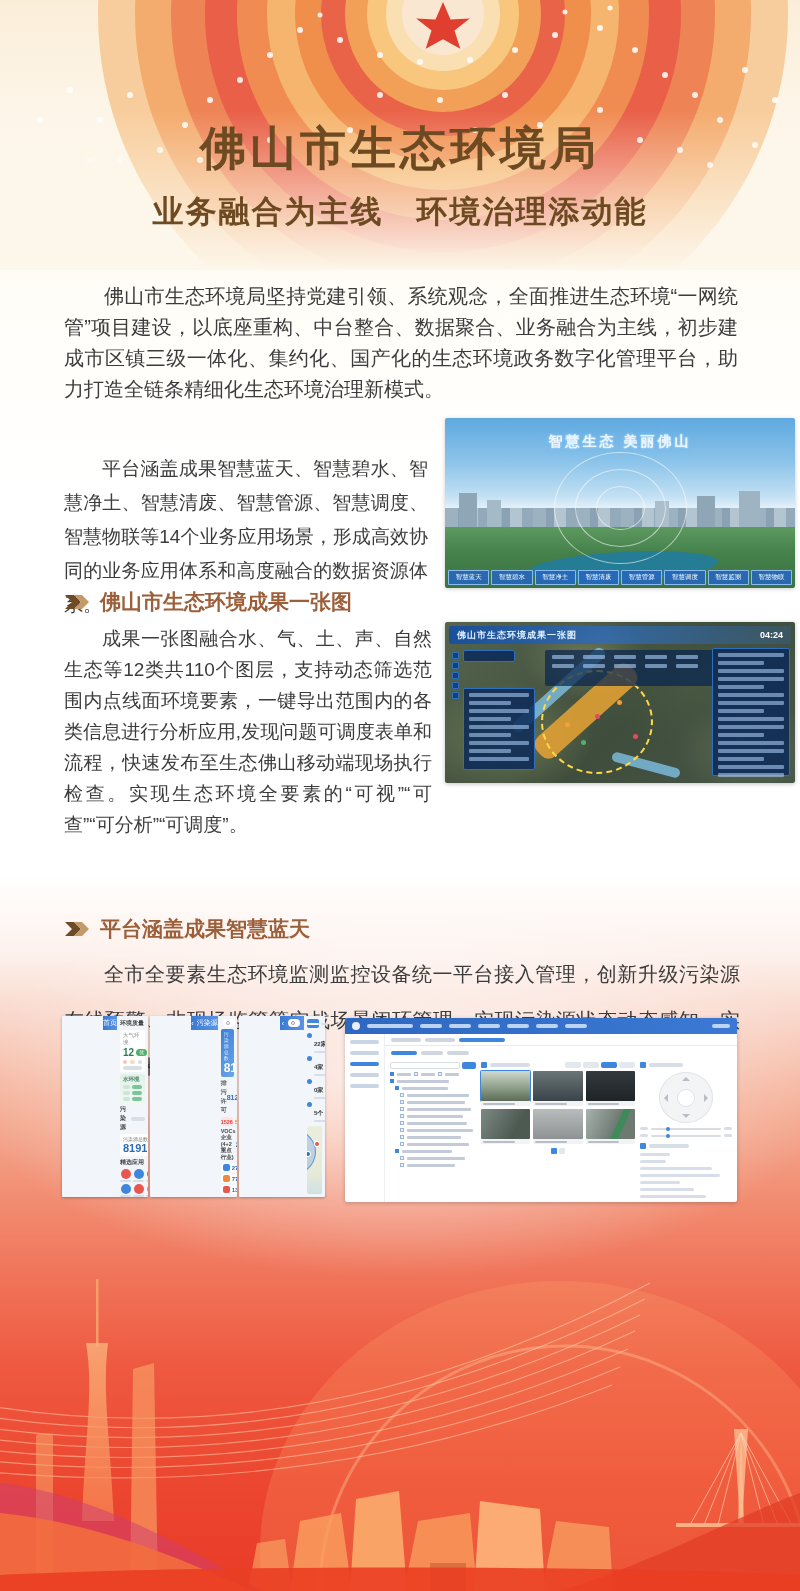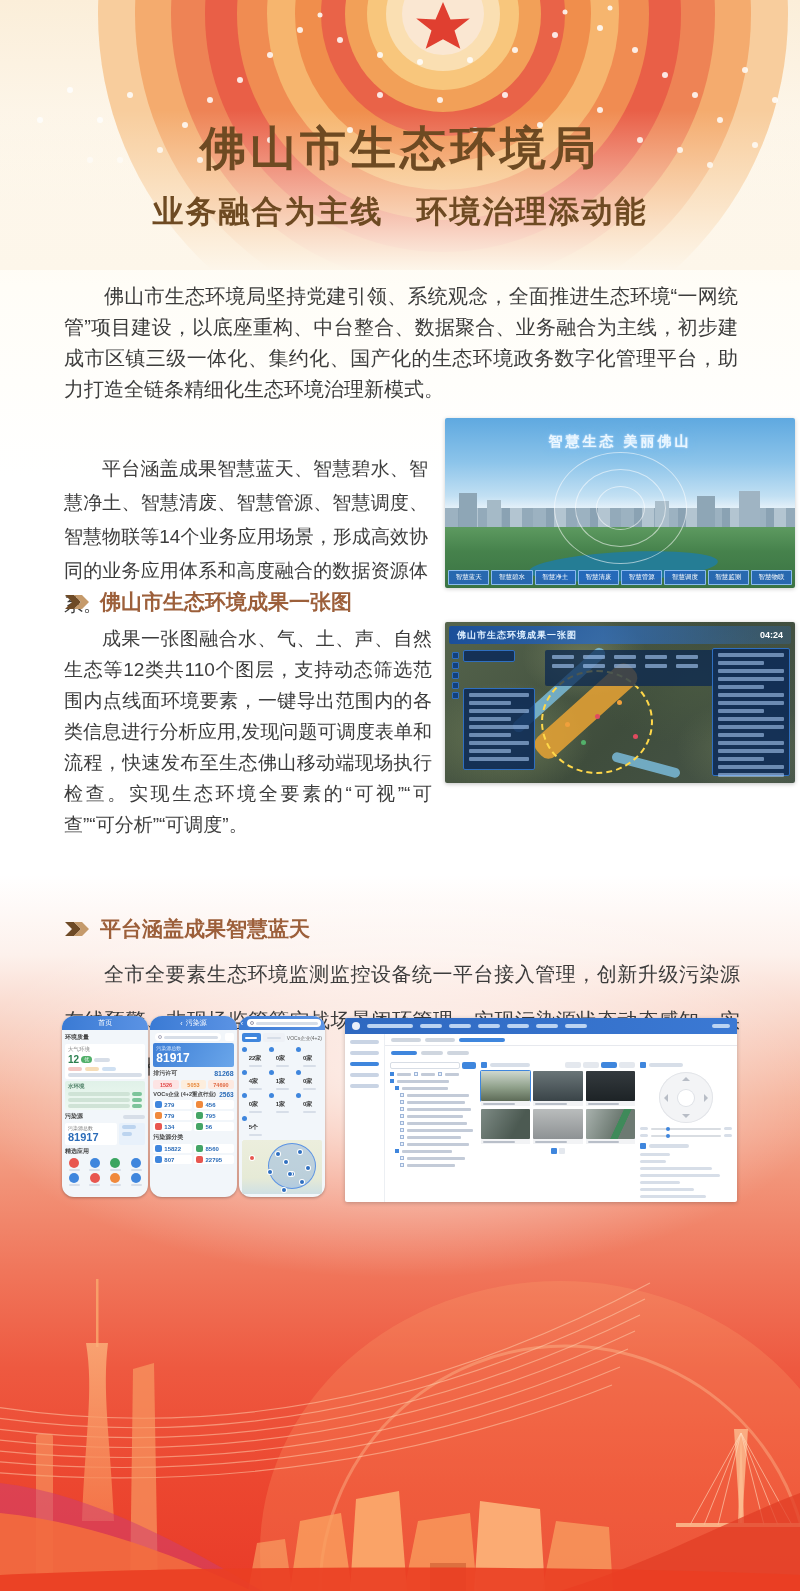--- a/index.html
+++ b/index.html
@@ -83,22 +83,22 @@
     border-radius:6px;transform:rotate(48deg);}
   .gis .band-b2{position:absolute;left:196px;top:108px;width:10px;height:70px;background:rgba(125,193,226,.8);
     border-radius:5px;transform:rotate(105deg);}
   .gis .dot{position:absolute;width:5px;height:5px;border-radius:50%;}
   .gis .btncol{position:absolute;left:7px;top:30px;display:flex;flex-direction:column;gap:3px;}
   .gis .btncol i{width:7px;height:7px;background:#12407d;border-radius:1px;border:1px solid #2f6fc0;}
   
   .bar{background:#d7dee8;border-radius:2px;height:4px;}
   
   .phones{left:62px;top:1016px;width:263px;height:181px;display:flex;gap:2px;}
-  .phone{flex:1;position:relative;background:#f2f6fa;border-radius:12px;overflow:hidden;
-    box-shadow:0 1px 3px rgba(0,0,0,.28);display:flex;flex-direction:column;}
+  .phone{flex:1;position:relative;background:#f2f6fa;border-radius:1px;overflow:hidden;
+    box-shadow:0 1px 3px rgba(0,0,0,.28);display:flex;padding-left:41px;}
   .ph-hd{height:14px;background:linear-gradient(90deg,#3a7ad4,#5b93e4);color:#fff;font-size:7px;
     display:flex;align-items:center;justify-content:center;gap:3px;flex:0 0 auto;}
   .ph-bd{flex:1;padding:3px;display:flex;flex-direction:column;gap:2px;overflow:hidden;}
   .lab{font-size:6px;font-weight:700;color:#444;display:flex;justify-content:space-between;align-items:center;}
   .card{background:#fff;border-radius:2px;padding:2px 3px;}
   .pill{background:#52b06a;color:#fff;font-size:5px;border-radius:4px;padding:0 3px;line-height:7px;}
   .num-blue{color:#2b6cb8;font-weight:700;}
   .appgrid{display:grid;grid-template-columns:repeat(4,1fr);gap:2px;}
   .appgrid .ai{display:flex;flex-direction:column;align-items:center;gap:1px;}
   .appgrid .ci{width:10px;height:10px;border-radius:50%;}

